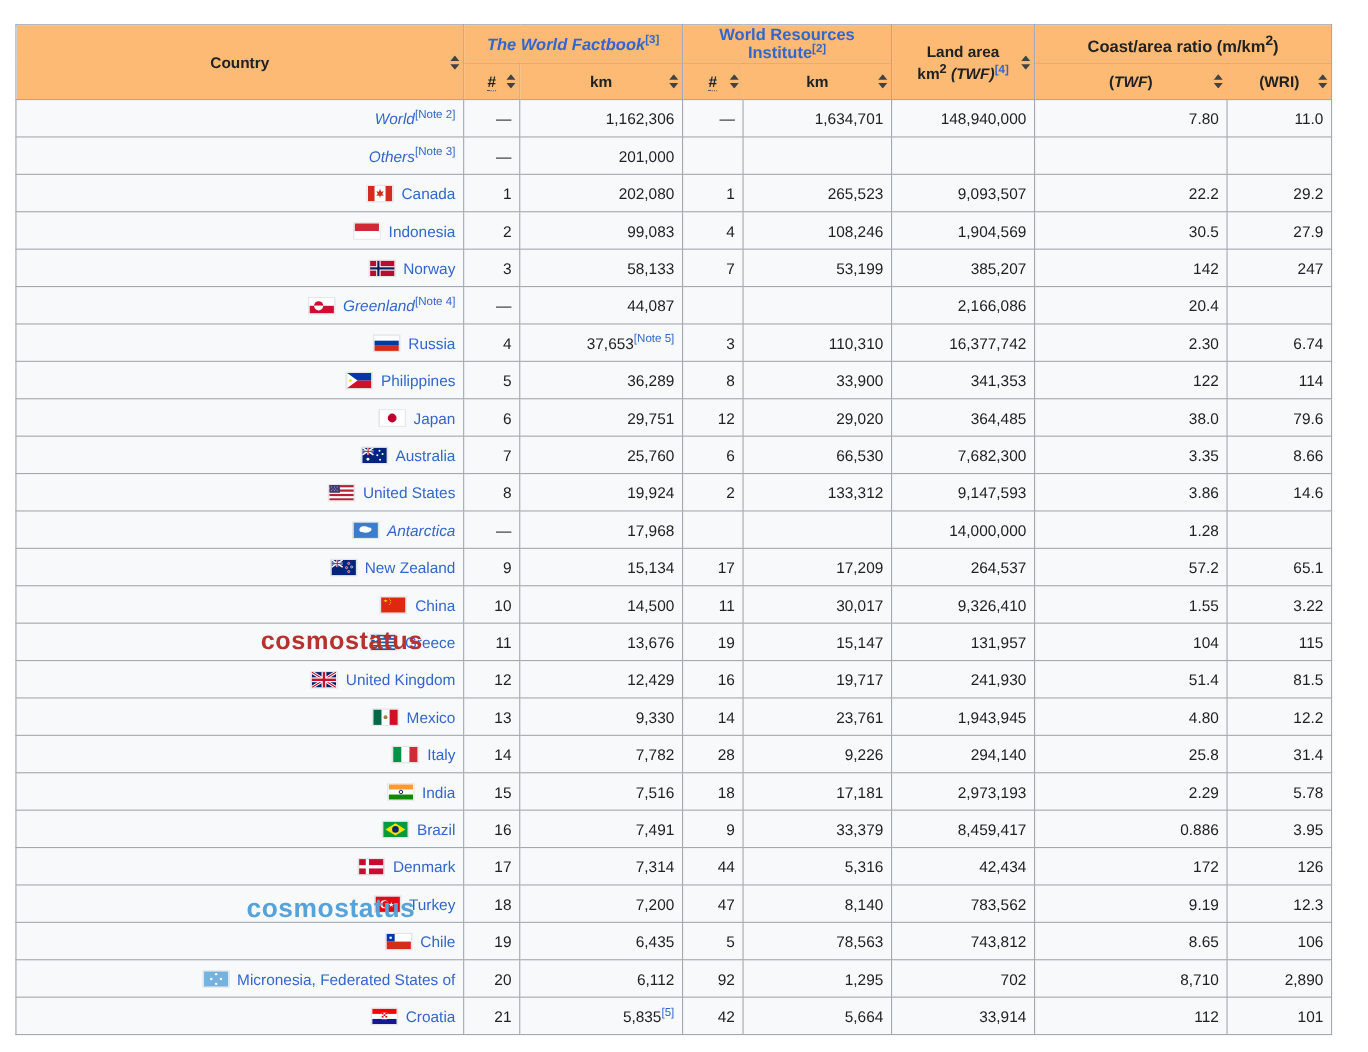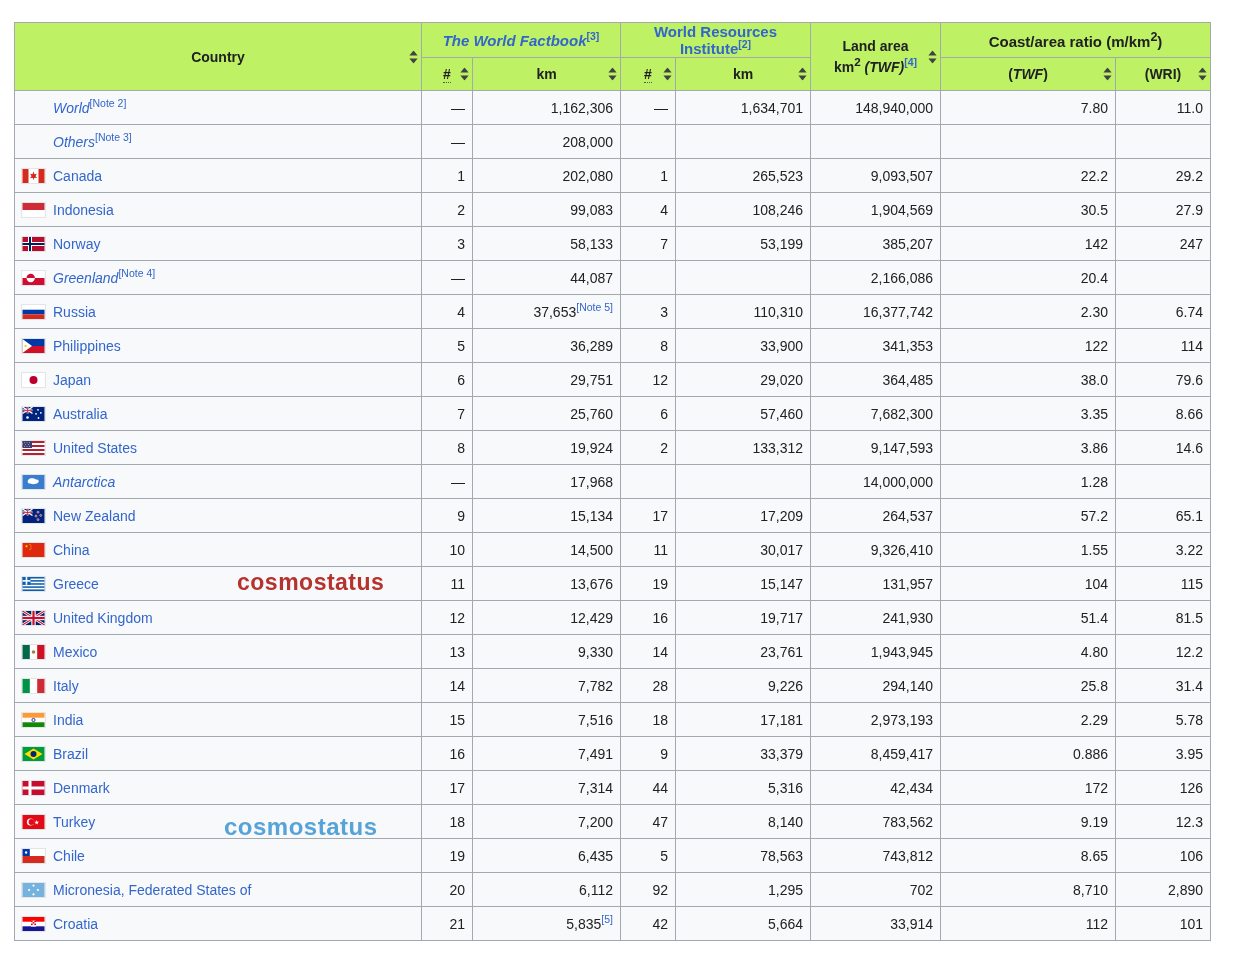--- a/index.html
+++ b/index.html
@@ -6,25 +6,25 @@
   body{font-family:"Liberation Sans","DejaVu Sans",sans-serif;color:#202122;}
   .stage{position:relative;width:1244px;height:956px;background:#fff;overflow:hidden;}
   table.wikitable{
     position:absolute;left:14px;top:22px;width:1196px;
     border-collapse:collapse;table-layout:fixed;
     background:#f8f9fa;font-size:14px;
   }
   table.wikitable th, table.wikitable td{
     border:1px solid #a2a9b1;padding:0 7px;box-sizing:border-box;
   }
-  table.wikitable th{background:#bef264;text-align:center;position:relative;font-weight:bold;}
+  table.wikitable th{background:#fdba74;text-align:center;position:relative;font-weight:bold;}
   thead tr{height:33px;}
   tbody tr{height:34px;}
   td.num{text-align:right;white-space:nowrap;}
-  td.country-cell{text-align:left;white-space:nowrap;overflow:hidden;}
+  td.country-cell{text-align:right;white-space:nowrap;overflow:hidden;}
   a.wlink{color:#3366cc;text-decoration:none;cursor:pointer;}
   .it{font-style:italic;}
   sup.ref{font-size:10.5px;line-height:0;vertical-align:super;}
   sup.ref a{color:#3366cc;text-decoration:none;cursor:pointer;}
   .flag{display:inline-block;width:23px;height:14px;margin-right:8px;vertical-align:-2px;
         box-shadow:0 0 0 1px rgba(0,0,0,.08);}
   .flag svg{display:block;}
   .sort-icon{position:absolute;right:3px;top:50%;transform:translateY(-50%);width:9px;height:13px;cursor:pointer;}
   .sort-icon svg{display:block;}
   .hash{border-bottom:1px dotted #54595d;cursor:help;}
@@ -127,21 +127,21 @@
           <td class="num">1,162,306</td>
           <td class="num">—</td>
           <td class="num">1,634,701</td>
           <td class="num">148,940,000</td>
           <td class="num">7.80</td>
           <td class="num">11.0</td>
         </tr>
         <tr>
           <td class="country-cell"><span style="display: inline-block; width: 31px;"></span><a class="wlink it">Others</a><sup class="ref"><a>[Note 3]</a></sup></td>
           <td class="num">—</td>
-          <td class="num">208,000</td>
+          <td class="num">201,000</td>
           <td class="num"></td>
           <td class="num"></td>
           <td class="num"></td>
           <td class="num"></td>
           <td class="num"></td>
         </tr>
         <tr>
           <td class="country-cell"><span class="flag"><svg width="23" height="14" viewBox="0 0 22 14">
                 <rect width="22" height="14" fill="#fff"></rect>
                 <rect width="6" height="14" fill="#d52b1e"></rect>
@@ -254,21 +254,21 @@
                   <circle cx="5" cy="10.5" r="1.3"></circle>
                   <circle cx="15.5" cy="2.8" r="0.9"></circle>
                   <circle cx="13.5" cy="6.8" r="0.9"></circle>
                   <circle cx="18.3" cy="5.8" r="0.9"></circle>
                   <circle cx="16" cy="11" r="0.9"></circle>
                 </g>
               </svg></span><a class="wlink">Australia</a></td>
           <td class="num">7</td>
           <td class="num">25,760</td>
           <td class="num">6</td>
-          <td class="num">57,460</td>
+          <td class="num">66,530</td>
           <td class="num">7,682,300</td>
           <td class="num">3.35</td>
           <td class="num">8.66</td>
         </tr>
         <tr>
           <td class="country-cell"><span class="flag"><svg width="23" height="14" viewBox="0 0 22 14">
                 <rect width="22" height="14" fill="#fff"></rect>
                 <g fill="#b22234">
                   <rect width="22" height="2"></rect>
                   <rect y="4" width="22" height="2"></rect>

